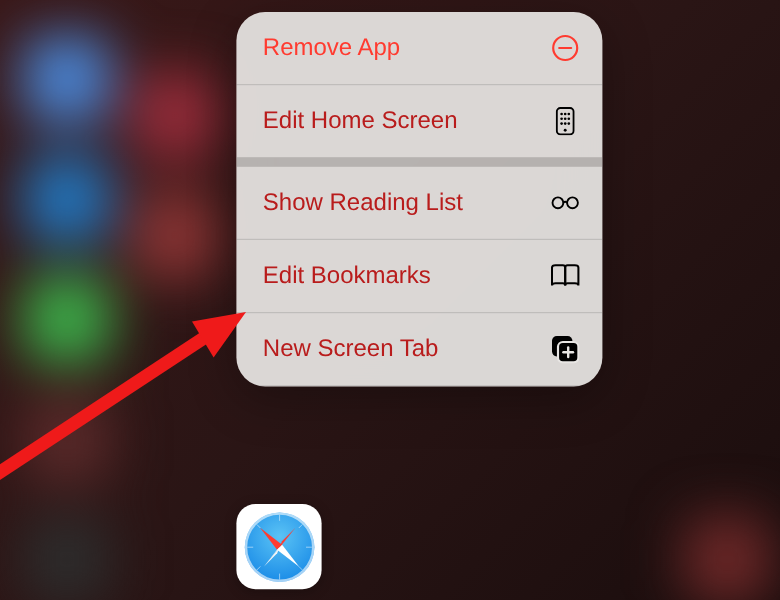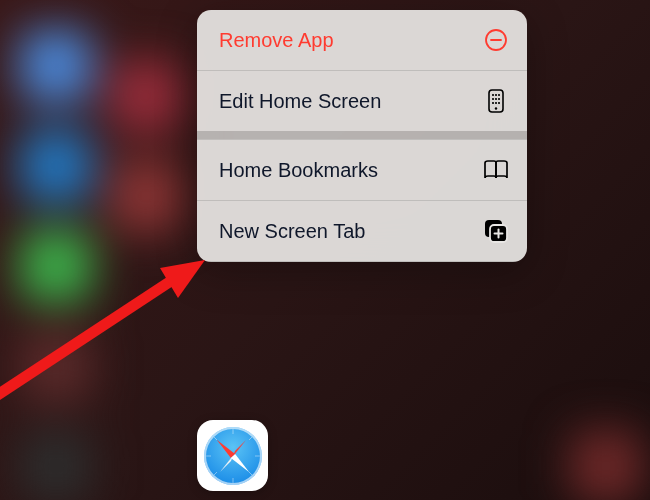--- a/index.html
+++ b/index.html
@@ -20,36 +20,36 @@
     .blur-icon {
       position: absolute;
       width: 72px;
       height: 72px;
       border-radius: 15px;
     }
     .context-menu {
       position: absolute;
       left: 197px;
       top: 10px;
-      width: 330px;
+      width: 305px;
       background: rgba(232, 230, 228, 0.93);
       backdrop-filter: blur(20px);
-      border-radius: 14px;
+      border-radius: 24px;
       overflow: hidden;
       box-shadow: 0 10px 40px rgba(0,0,0,0.3);
       z-index: 10;
       text-align: right;
     }
     .menu-item {
       display: flex;
       align-items: center;
       justify-content: space-between;
       padding: 17px 18px 17px 22px;
       font-size: 20px;
-      color: #0f172a;
+      color: #b91c1c;
       cursor: pointer;
       position: relative;
     }
     .menu-item.destructive { color: #ff3b30; }
     .menu-item .icon-slot {
       width: 26px;
       height: 26px;
       display: flex;
       align-items: center;
       justify-content: center;
@@ -143,25 +143,35 @@
         <circle cx="5" cy="14" r="1.1" fill="#000"></circle>
         <circle cx="8" cy="14" r="1.1" fill="#000"></circle>
         <circle cx="11" cy="14" r="1.1" fill="#000"></circle>
         <circle cx="8" cy="19.5" r="1.2" fill="#000"></circle>
       </svg>
     </span>
   </div>
 
   <div class="sep-thick"></div>
 
-
-  <div class="sep-thin"></div>
-
-  <div class="menu-item">
-    <span>Home Bookmarks</span>
+  <div class="menu-item">
+    <span>Show Reading List</span>
+    <span class="icon-slot">
+      <svg width="30" height="14" viewBox="0 0 30 14" fill="none">
+        <circle cx="8" cy="7" r="5.2" stroke="#000" stroke-width="1.8"></circle>
+        <circle cx="22" cy="7" r="5.2" stroke="#000" stroke-width="1.8"></circle>
+        <path d="M13 7 Q15 5 17 7" stroke="#000" stroke-width="1.8" fill="none"></path>
+      </svg>
+    </span>
+  </div>
+
+  <div class="sep-thin"></div>
+
+  <div class="menu-item">
+    <span>Edit Bookmarks</span>
     <span class="icon-slot">
       <svg width="26" height="20" viewBox="0 0 26 20" fill="none">
         <path d="M2 3 Q2 1 5 1 L11 1 Q13 1 13 3 L13 18 Q13 16 11 16 L5 16 Q2 16 2 18 Z" stroke="#000" stroke-width="1.7" fill="none"></path>
         <path d="M24 3 Q24 1 21 1 L15 1 Q13 1 13 3 L13 18 Q13 16 15 16 L21 16 Q24 16 24 18 Z" stroke="#000" stroke-width="1.7" fill="none"></path>
       </svg>
     </span>
   </div>
 
   <div class="sep-thin"></div>
 

